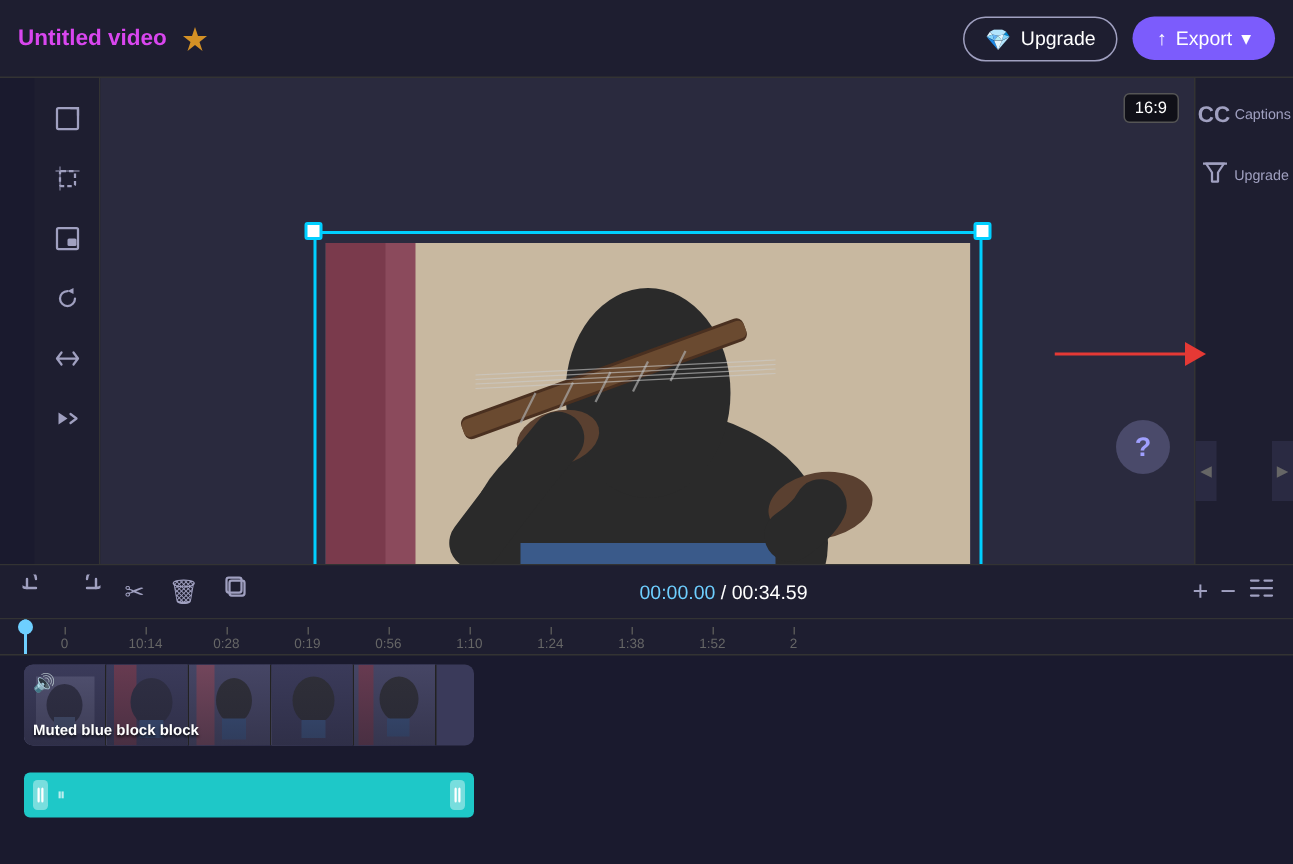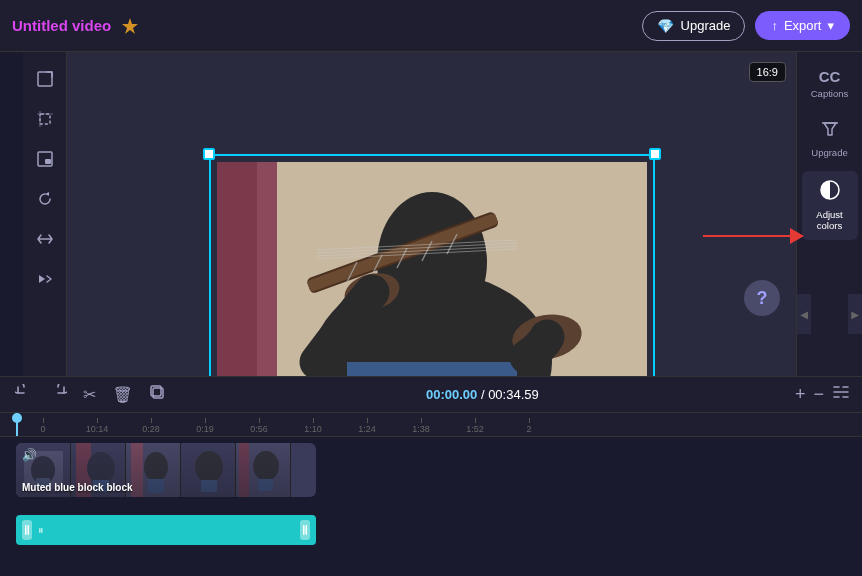--- a/index.html
+++ b/index.html
@@ -219,21 +219,21 @@
       display: flex;
       flex-direction: column;
       align-items: center;
       padding-top: 8px;
       gap: 4px;
       position: relative;
     }
     .right-tool {
       width: 56px;
       display: flex;
-      flex-direction: column;
+      flex-direction: row;
       align-items: center;
       justify-content: center;
       padding: 8px 4px;
       cursor: pointer;
       border-radius: 6px;
       gap: 3px;
     }
     .right-tool-icon {
       font-size: 18px;
       color: #a0a0c0;
@@ -288,21 +288,21 @@
       padding: 3px;
     }
 
     .time-display {
       flex: 1;
       text-align: center;
       font-size: 13px;
       color: #fff;
       font-weight: 500;
     }
-    .time-current { color: #6ecfff; font-weight: 700; margin-top: 45px; }
+    .time-current { color: #6ecfff; font-weight: 400; margin-top: 45px; }
 
     .tl-right {
       display: flex;
       align-items: center;
       gap: 8px;
     }
     .tl-icon-btn {
       background: transparent;
       border: none;
       color: #a0a0c0;
@@ -650,29 +650,20 @@
     <div class="right-tool">
       <span class="right-tool-icon">
         <svg width="20" height="20" viewBox="0 0 20 20">
           <path d="M4 4 L8 10 L8 16 L12 16 L12 10 L16 4Z" fill="none" stroke="#a0a0c0" stroke-width="1.5" stroke-linejoin="round"></path>
           <line x1="2" y1="4" x2="18" y2="4" stroke="#a0a0c0" stroke-width="1.5"></line>
         </svg>
       </span>
       <span class="right-tool-label">Upgrade</span>
     </div>
 
-    <div class="right-tool active" style="background:#2a2a42;">
-      <span class="right-tool-icon">
-        <svg width="22" height="22" viewBox="0 0 22 22">
-          <circle cx="11" cy="11" r="9" fill="none" stroke="#fff" stroke-width="1.5"></circle>
-          <path d="M11 2 A9 9 0 0 0 11 20 Z" fill="#fff"></path>
-        </svg>
-      </span>
-      <span class="right-tool-label" style="color:#fff;">Adjust<br>colors</span>
-    </div>
 
     <button class="collapse-btn">▶</button>
   </div>
 
 </div>
 
 <div class="arrow-annotation" style="position:fixed; right:58px; top:228px; display:flex; align-items:center; pointer-events:none; z-index:100;">
   <div style="width:88px; height:2px; background:#e53935;"></div>
   <div style="width:0; height:0; border-top:8px solid transparent; border-bottom:8px solid transparent; border-left:14px solid #e53935; margin-left:-1px;"></div>
 </div>

